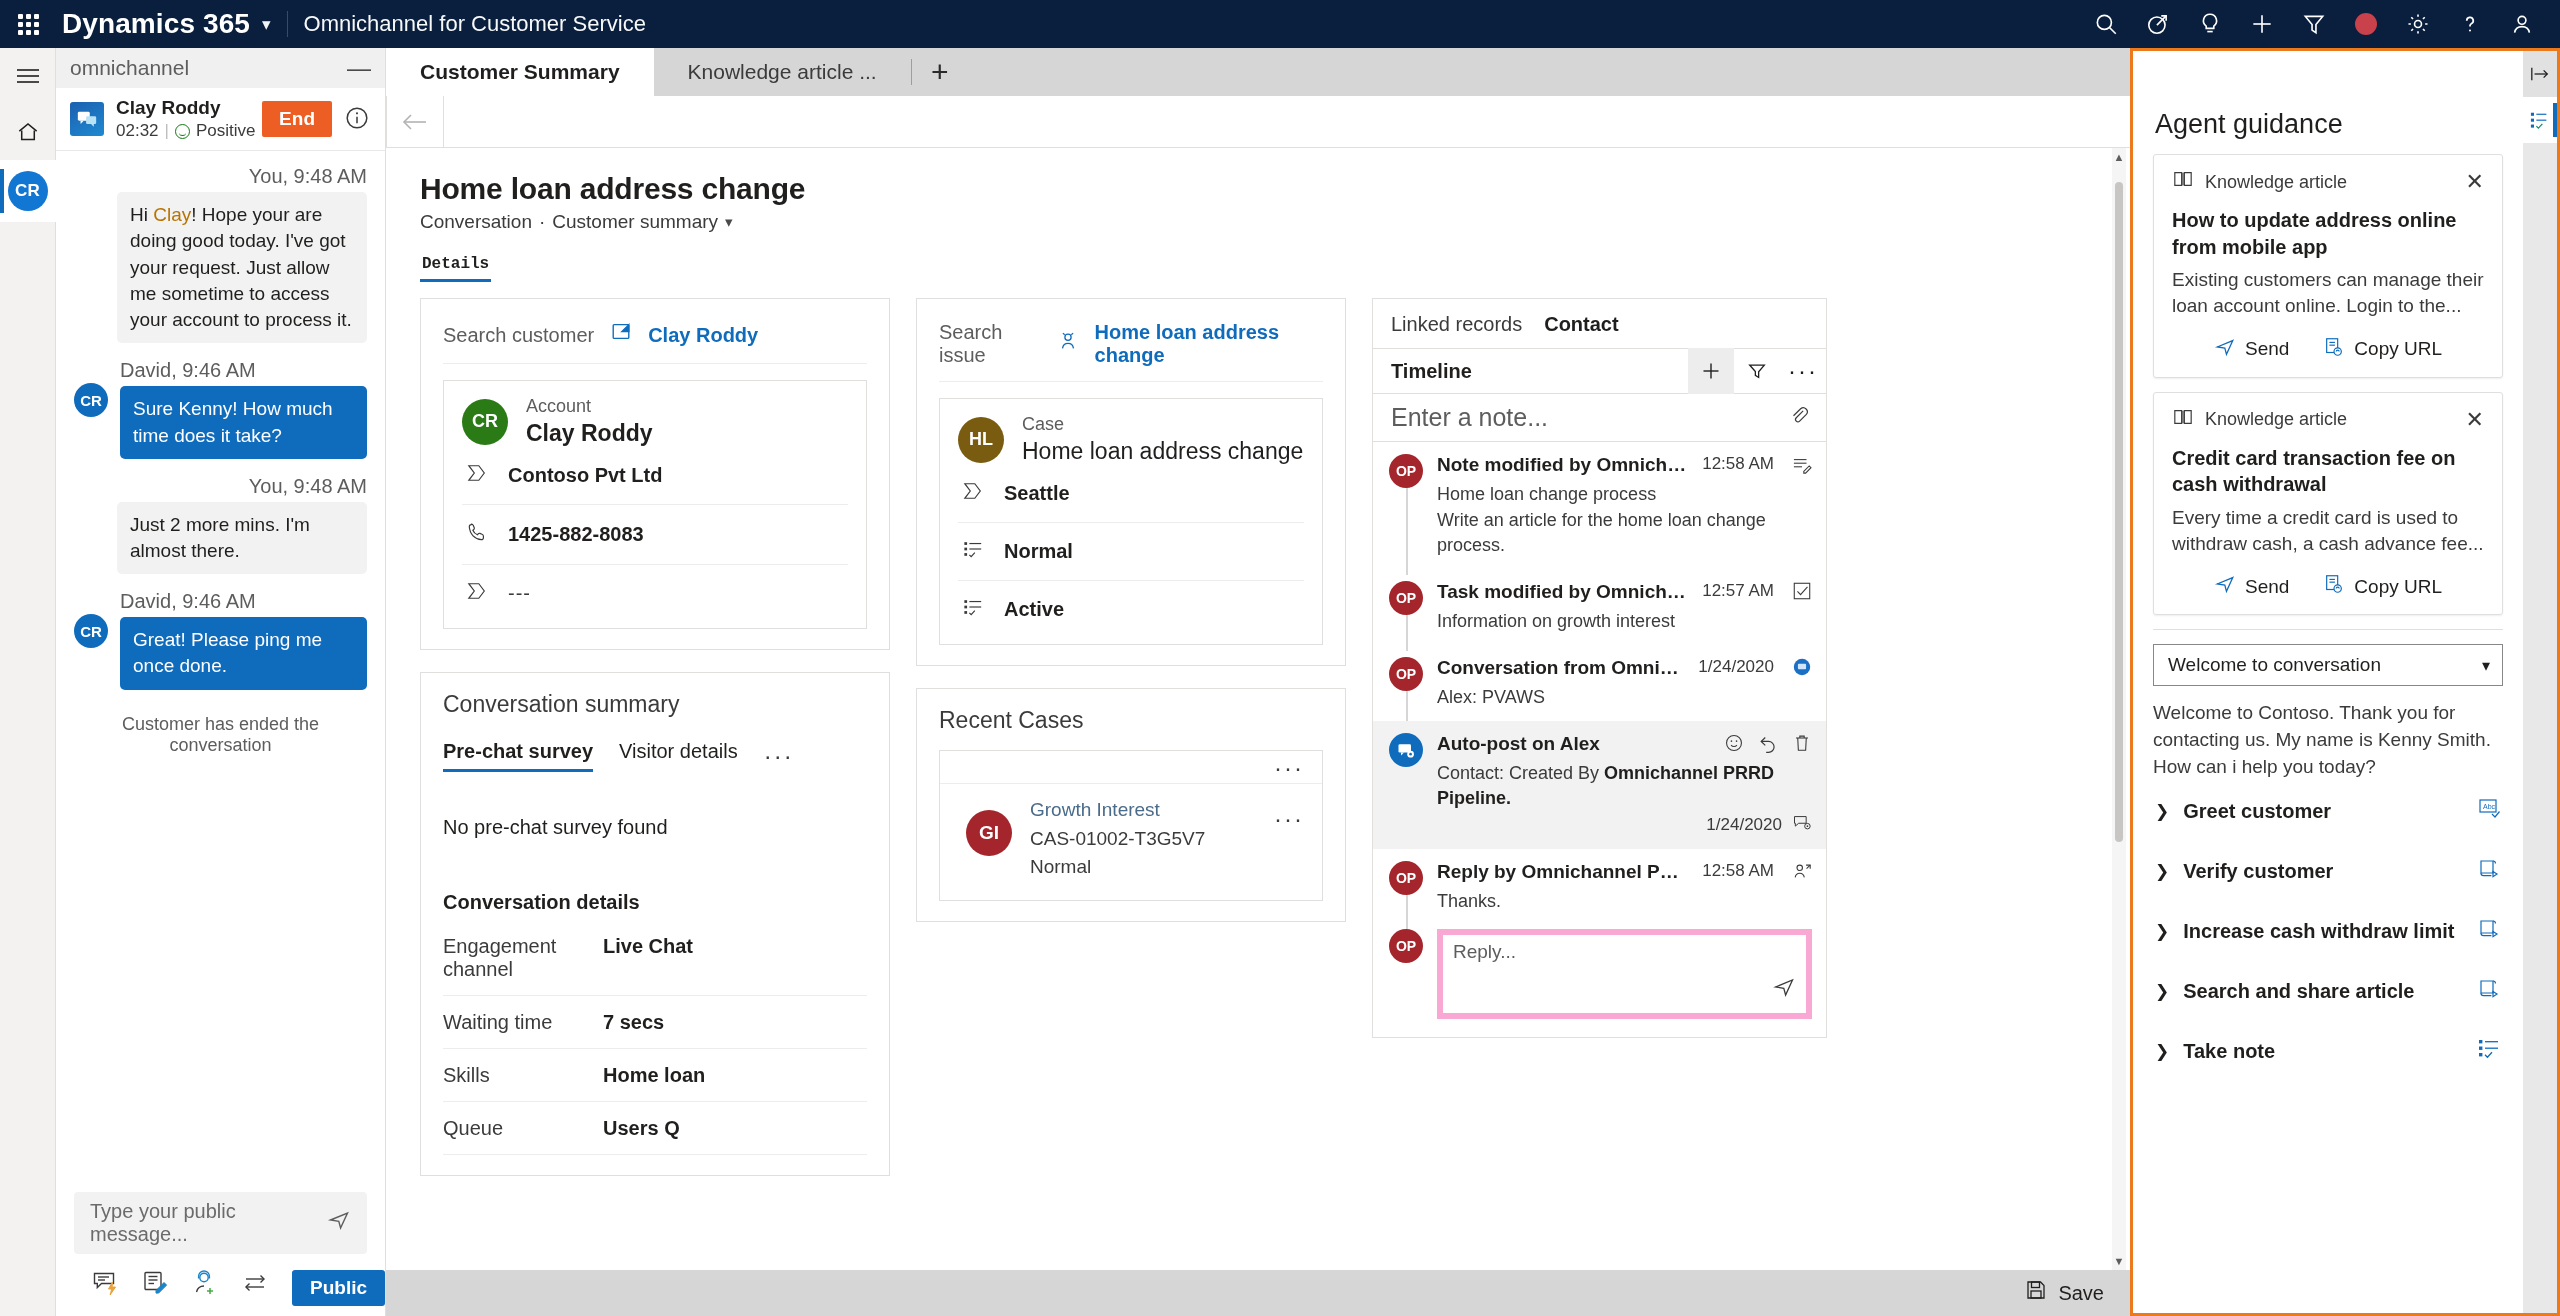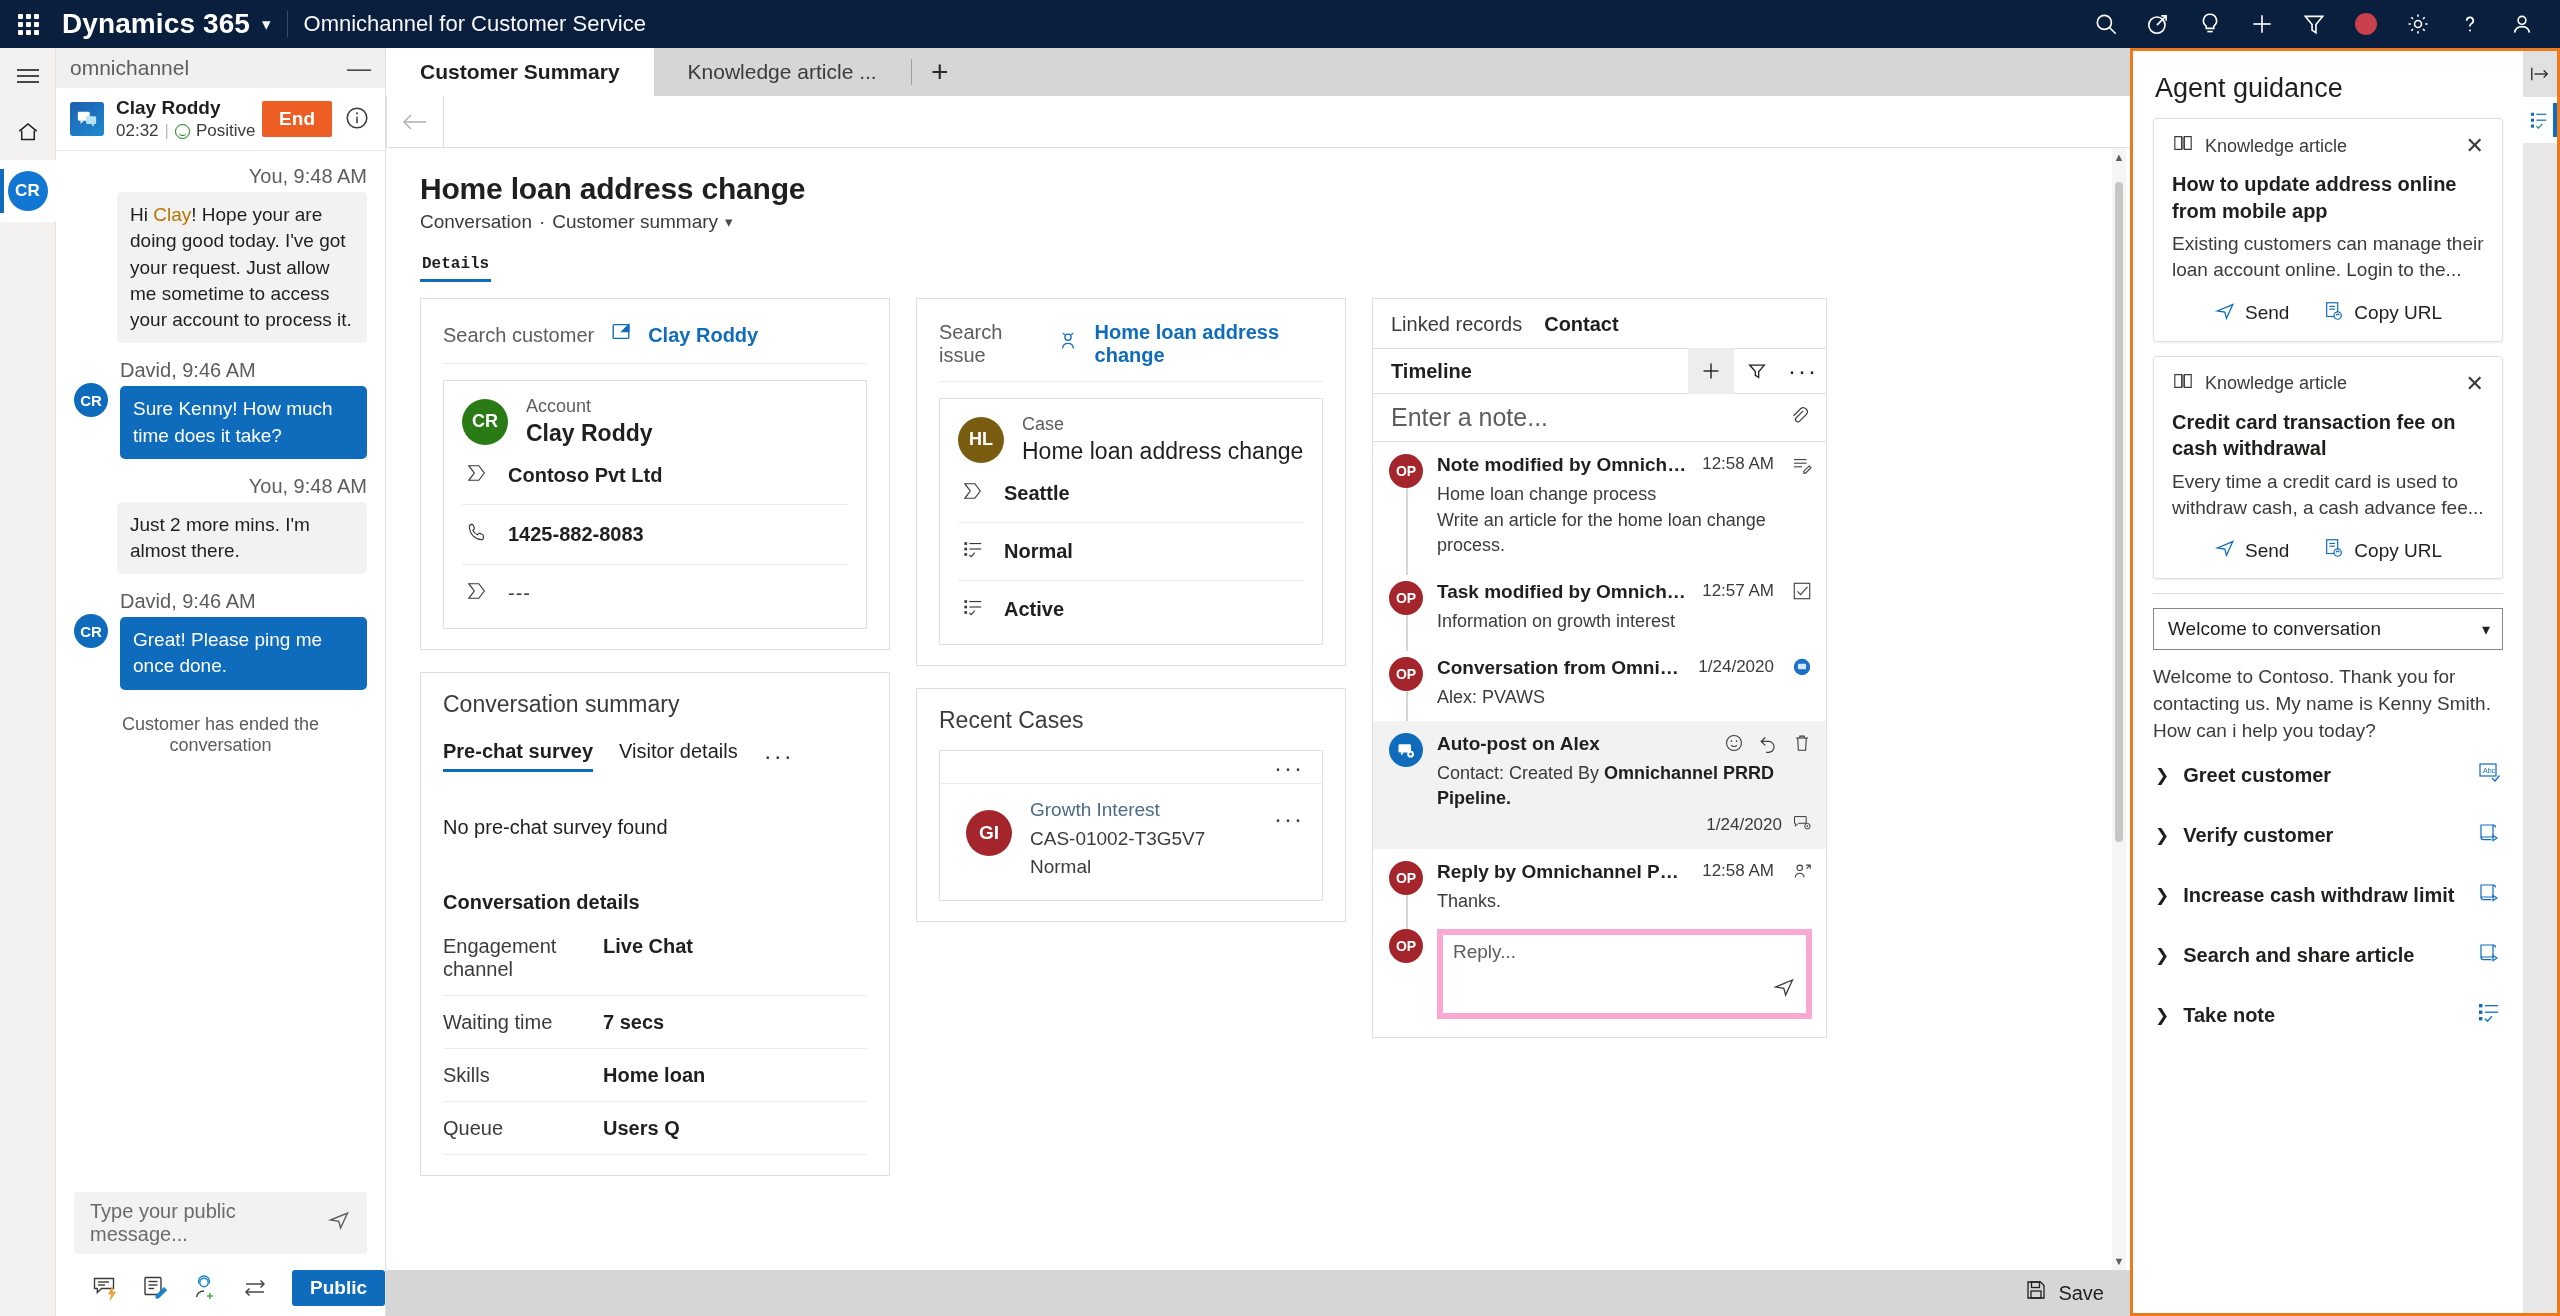--- a/index.html
+++ b/index.html
@@ -74,21 +74,21 @@
   .ava-cr { width:34px;height:34px;flex:0 0 34px;border-radius:50%;background:#0f6cbd;color:#fff;
             font-size:15px;font-weight:600;display:flex;align-items:center;justify-content:center;
             margin-right:12px; margin-top:24px;}
   .sys-note { text-align:center; font-size:18px; color:#5d5d5d; margin:24px 0 0; }
 
   .composer-wrap { flex:0 0 auto; padding:0 18px 0 18px; }
   .composer { background:#f2f2f2; border-radius:4px; height:62px; display:flex; align-items:center;
               padding:0 16px; }
   .composer .ph { font-size:20px; color:#6b6b6b; }
   .composer .send { margin-left:auto; cursor:pointer; }
-  .comp-tools { display:flex; align-items:center; gap:22px; padding:16px 18px 10px 18px; }
+  .comp-tools { display:flex; gap:22px; padding:16px 18px 10px 18px; }
   .comp-tools .ic { cursor:pointer; display:flex; }
   .mode-toggle { display:flex; align-items:center; margin-left:auto; }
   .mode-pub { background:#0f6cbd; color:#fff; font-size:19px; font-weight:bold; border-radius:3px;
               padding:7px 18px; cursor:pointer;}
   .mode-int { color:#3b3b3b; font-size:19px; padding:7px 14px; cursor:pointer; }
 
   
   .center { flex:1 1 auto; display:flex; flex-direction:column; min-width:0; background:#fff; }
   .tabstrip { height:48px; background:#d6d6d6; display:flex; align-items:flex-end; flex:0 0 48px; }
   .ftab { height:48px; display:flex; align-items:center; padding:0 34px; font-size:21px; cursor:pointer; }
@@ -815,21 +815,21 @@
               <rect x="7.5" y="4" width="8" height="5.5"></rect>
               <rect x="7" y="13" width="10" height="7"></rect>
             </svg>
         </span>
         <span class="lbl">Save</span>
       </div>
     </div>
 
     <div class="agpanel">
       <div style="display:flex;flex:1 1 auto;min-height:0;">
-        <div style="flex:1 1 auto; display:flex; flex-direction:column; min-width:0;">
+        <div style="flex:1 1 auto; display:flex; flex-direction:column; min-width:0;margin-top:36px;">
           <div class="ag-title">Agent guidance</div>
           <div class="ag-body">
 
             <div class="ka-card">
               <div class="ka-head">
                 <span>
                   <svg width="22" height="20" viewBox="0 0 24 22" fill="none" stroke="#3b3b3b" stroke-width="1.3">
                     <path d="M3 4h7.5v14H3z"></path>
                       <path d="M13.5 4H21v14h-7.5z"></path>
                       <line x1="12" y1="4" x2="12" y2="18"></line>

